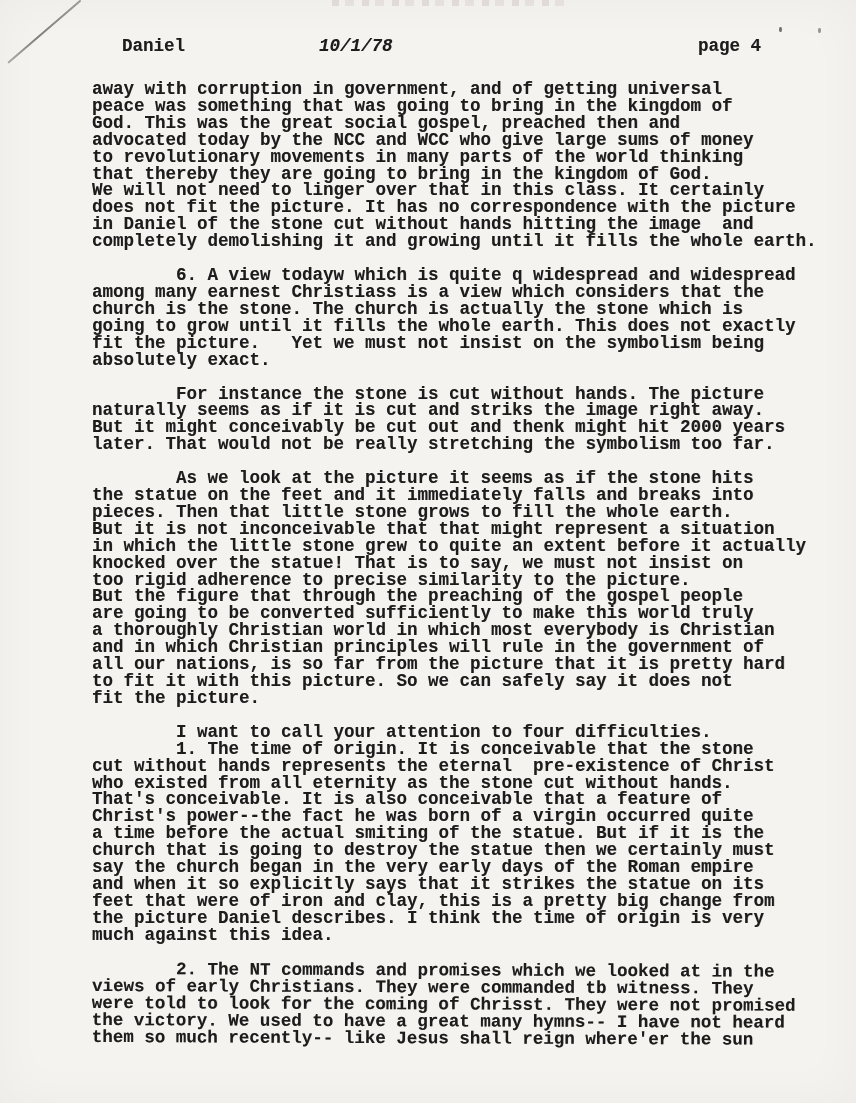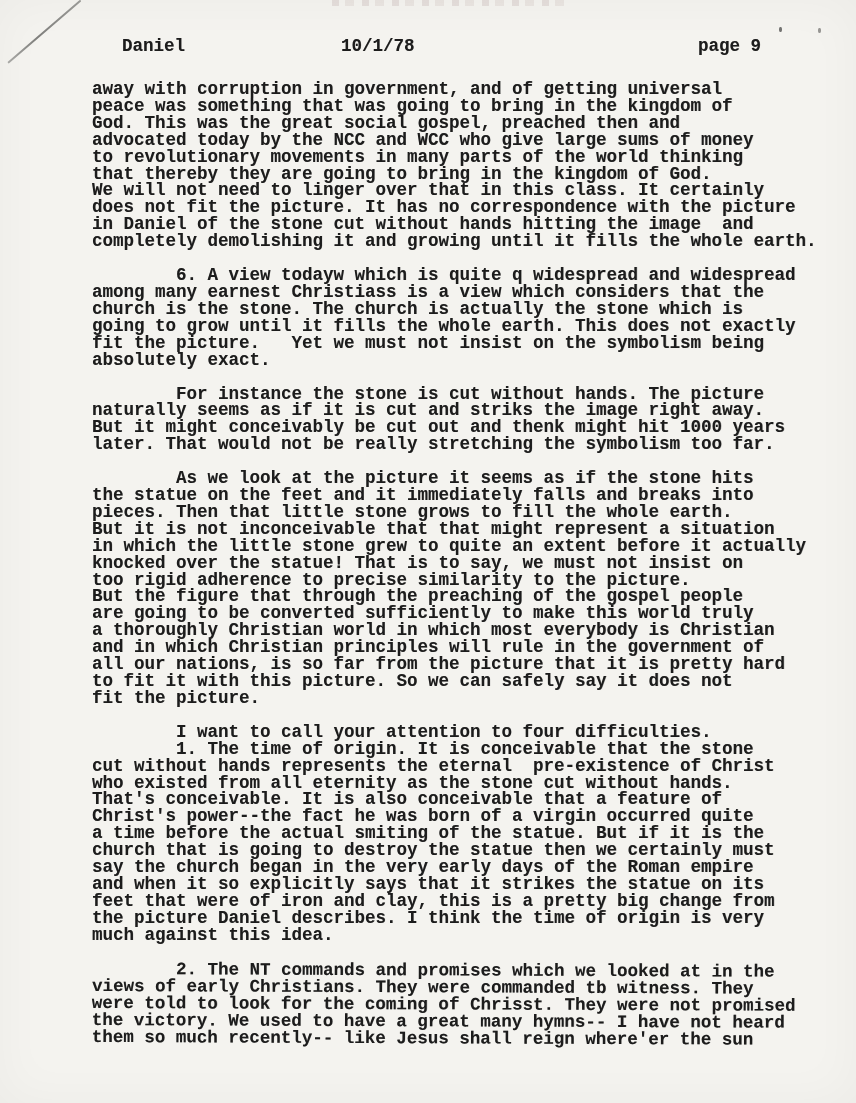--- a/index.html
+++ b/index.html
@@ -59,21 +59,21 @@
 
   .hdr span {
     position: absolute;
     top: 38px;
     font-size: 17.5px;
     line-height: 16.9px;
     white-space: pre;
     text-shadow: 0.3px 0 0 rgba(0,0,0,0.35);
   }
   .hdr-author { left: 122px; }
-  .hdr-date   { left: 341px; }
+  .hdr-date   { left: 319px; font-style: italic; }
   .hdr-page   { left: 698px; }
 
   .body-text {
     position: absolute;
     left: 92px;
     top: 81px;
     width: 746px;
   }
   .para {
     margin: 0 0 17px 0;
@@ -94,21 +94,21 @@
 <div class="page">
 
   <div class="corner-line"></div>
   <div class="bleed"></div>
   <div class="dot dot1"></div>
   <div class="dot dot2"></div>
 
   <div class="hdr">
     <span class="hdr-author">Daniel</span>
     <span class="hdr-date">10/1/78</span>
-    <span class="hdr-page">page 9</span>
+    <span class="hdr-page">page 4</span>
   </div>
 
   <div class="body-text">
     <p class="para">away with corruption in government, and of getting universal
 peace was something that was going to bring in the kingdom of
 God. This was the great social gospel, preached then and
 advocated today by the NCC and WCC who give large sums of money
 to revolutionary movements in many parts of the world thinking
 that thereby they are going to bring in the kingdom of God.
 We will not need to linger over that in this class. It certainly
@@ -116,21 +116,21 @@
 in Daniel of the stone cut without hands hitting the image  and
 completely demolishing it and growing until it fills the whole earth.</p>
     <p class="para">        6. A view todayw which is quite q widespread and widespread
 among many earnest Christiass is a view which considers that the
 church is the stone. The church is actually the stone which is
 going to grow until it fills the whole earth. This does not exactly
 fit the picture.   Yet we must not insist on the symbolism being
 absolutely exact.</p>
     <p class="para">        For instance the stone is cut without hands. The picture
 naturally seems as if it is cut and striks the image right away.
-But it might conceivably be cut out and thenk might hit 1000 years
+But it might conceivably be cut out and thenk might hit 2000 years
 later. That would not be really stretching the symbolism too far.</p>
     <p class="para">        As we look at the picture it seems as if the stone hits
 the statue on the feet and it immediately falls and breaks into
 pieces. Then that little stone grows to fill the whole earth.
 But it is not inconceivable that that might represent a situation
 in which the little stone grew to quite an extent before it actually
 knocked over the statue! That is to say, we must not insist on
 too rigid adherence to precise similarity to the picture.
 But the figure that through the preaching of the gospel people
 are going to be converted sufficiently to make this world truly

